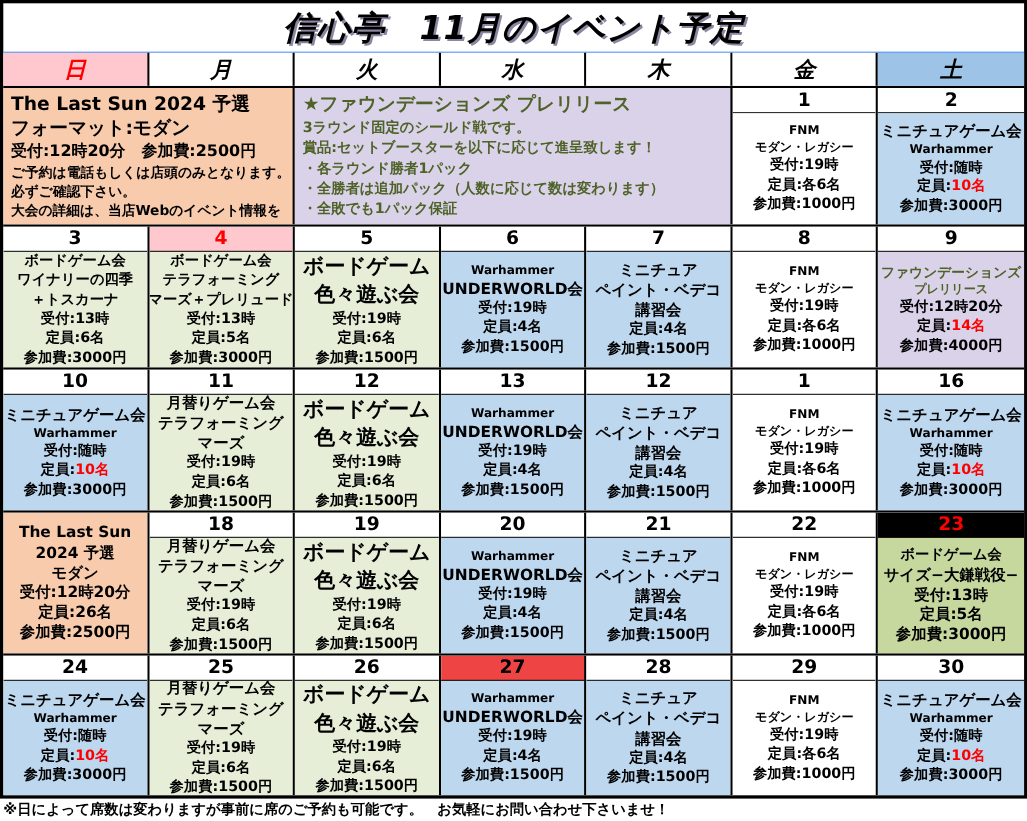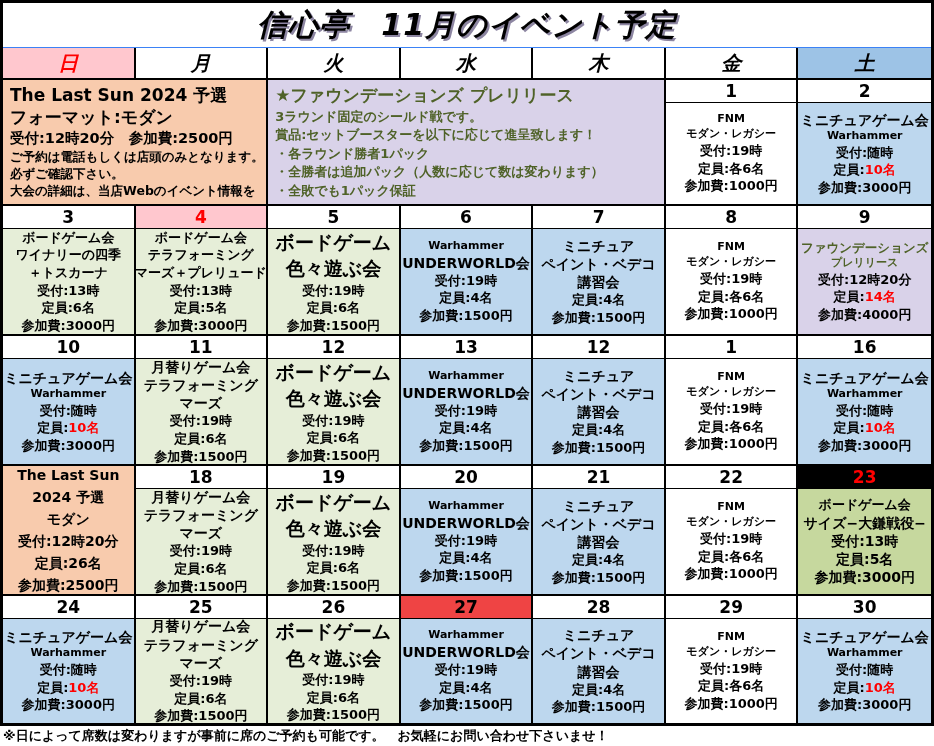--- a/index.html
+++ b/index.html
@@ -233,21 +233,21 @@
             <div class="line md2"><span>ミニチュアゲーム会</span></div>
             <div class="line lg"><span>Warhammer</span></div>
             <div class="line md"><span>受付:随時</span></div>
             <div class="line md"><span>定員:</span><span style="color: rgb(255, 0, 0);">10名</span></div>
             <div class="line md"><span>参加費:3000円</span></div>
           </div>
         </div>
       </div>
     <div class="week wmid">
         <div class="cell">
-          <div class="content" style="background: rgb(248, 203, 173); justify-content: space-between;">
+          <div class="content" style="background: rgb(248, 203, 173);">
             <div class="line md2"><span>The Last Sun</span></div>
             <div class="line md2"><span>2024 予選</span></div>
             <div class="line md2"><span>モダン</span></div>
             <div class="line md2"><span>受付:12時20分</span></div>
             <div class="line md2"><span>定員:26名</span></div>
             <div class="line md2"><span>参加費:2500円</span></div>
           </div>
         </div>
         <div class="cell">
           <div class="num" style="background: rgb(255, 255, 255); color: rgb(0, 0, 0);">18</div>

